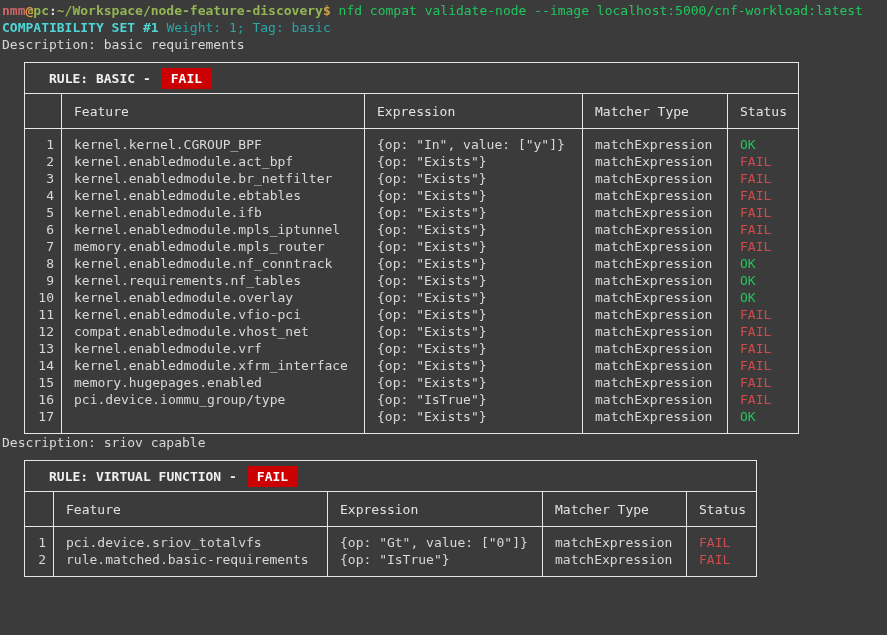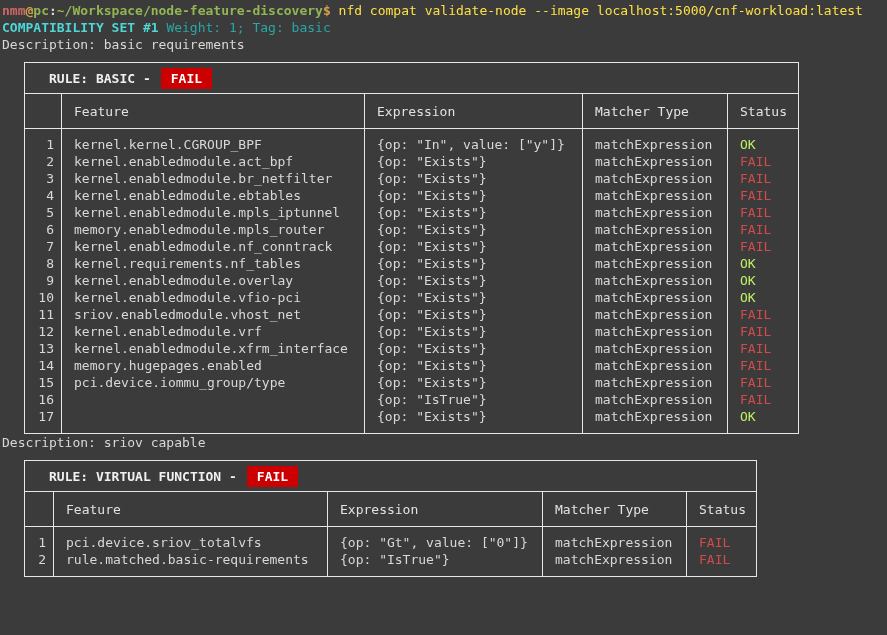--- a/index.html
+++ b/index.html
@@ -14,21 +14,21 @@
   .term { padding: 2px 0 0 2px; }
   .line { white-space: pre; }
 
   
   .p-user  { color: #cd6666; font-weight: bold; }
   .p-at    { color: #d7a449; font-weight: bold; }
   .p-host  { color: #93b654; font-weight: bold; }
   .p-sep   { color: #d8d8d8; font-weight: bold; }
   .p-path  { color: #93b654; font-weight: bold; }
   .p-sym   { color: #d7a449; font-weight: bold; }
-  .p-cmd   { color: #fde047; }
+  .p-cmd   { color: #22c55e; }
 
   .set-title { color: #4fd6d6; font-weight: bold; }
   .set-meta  { color: #2aa6a6; }
   .set-desc  { color: #d8d8d8; }
 
   .tbl {
     margin-left: 22px;
     border: 1px solid #e6e6e6;
     background: #3b3b3b;
   }
@@ -72,21 +72,21 @@
   .t1 .c2 { width: 218px; }
   .t1 .c3 { width: 145px; }
   .t1 .c4 { flex: 1 1 auto; }
 
   .t2 .c0 { width: 28px; }
   .t2 .c1 { width: 274px; }
   .t2 .c2 { width: 215px; }
   .t2 .c3 { width: 144px; }
   .t2 .c4 { flex: 1 1 auto; }
 
-  .ok   { color: #bef264; }
+  .ok   { color: #22c55e; }
   .fail { color: #d04b4b; }
 
   .gap-lg { margin-top: 27px; }
 </style>
 </head>
 <body>
 
 <div class="term">
 
   <div class="line"><span class="p-user">nmm</span><span class="p-at">@</span><span class="p-host">pc</span><span class="p-sep">:</span><span class="p-path">~/Workspace/node-feature-discovery</span><span class="p-sym">$ </span><span class="p-cmd">nfd compat validate-node --image localhost:5000/cnf-workload:latest</span></div>
@@ -124,27 +124,28 @@
           <div>14</div>
           <div>15</div>
           <div>16</div>
           <div>17</div>
         </div>
       <div class="col c1">
           <div>kernel.kernel.CGROUP_BPF</div>
           <div>kernel.enabledmodule.act_bpf</div>
           <div>kernel.enabledmodule.br_netfilter</div>
           <div>kernel.enabledmodule.ebtables</div>
+          <div>kernel.enabledmodule.ifb</div>
           <div>kernel.enabledmodule.mpls_iptunnel</div>
           <div>memory.enabledmodule.mpls_router</div>
           <div>kernel.enabledmodule.nf_conntrack</div>
           <div>kernel.requirements.nf_tables</div>
           <div>kernel.enabledmodule.overlay</div>
           <div>kernel.enabledmodule.vfio-pci</div>
-          <div>sriov.enabledmodule.vhost_net</div>
+          <div>compat.enabledmodule.vhost_net</div>
           <div>kernel.enabledmodule.vrf</div>
           <div>kernel.enabledmodule.xfrm_interface</div>
           <div>memory.hugepages.enabled</div>
           <div>pci.device.iommu_group/type</div>
         </div>
       <div class="col c2">
           <div>{op: "In", value: ["y"]}</div>
           <div>{op: "Exists"}</div>
           <div>{op: "Exists"}</div>
           <div>{op: "Exists"}</div>

